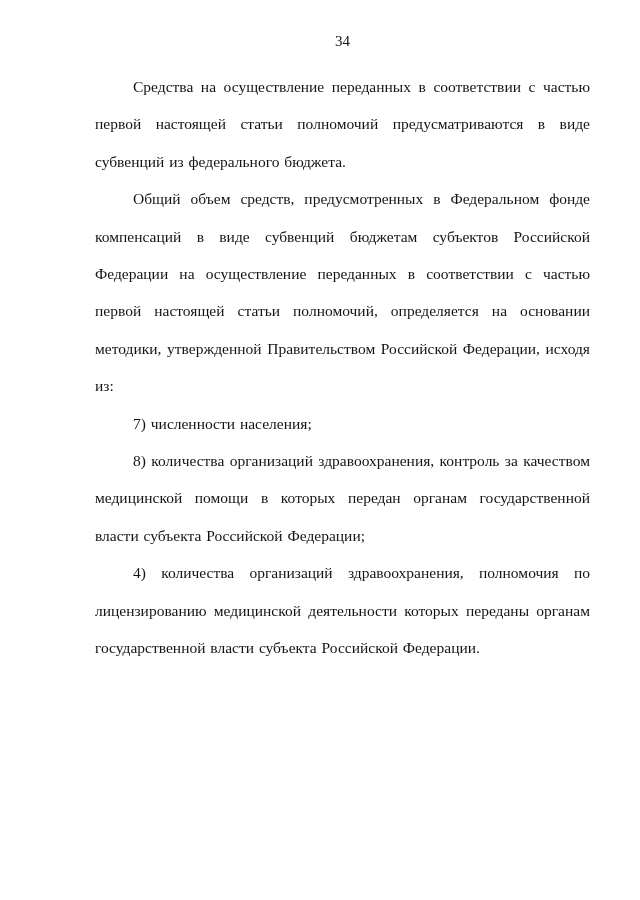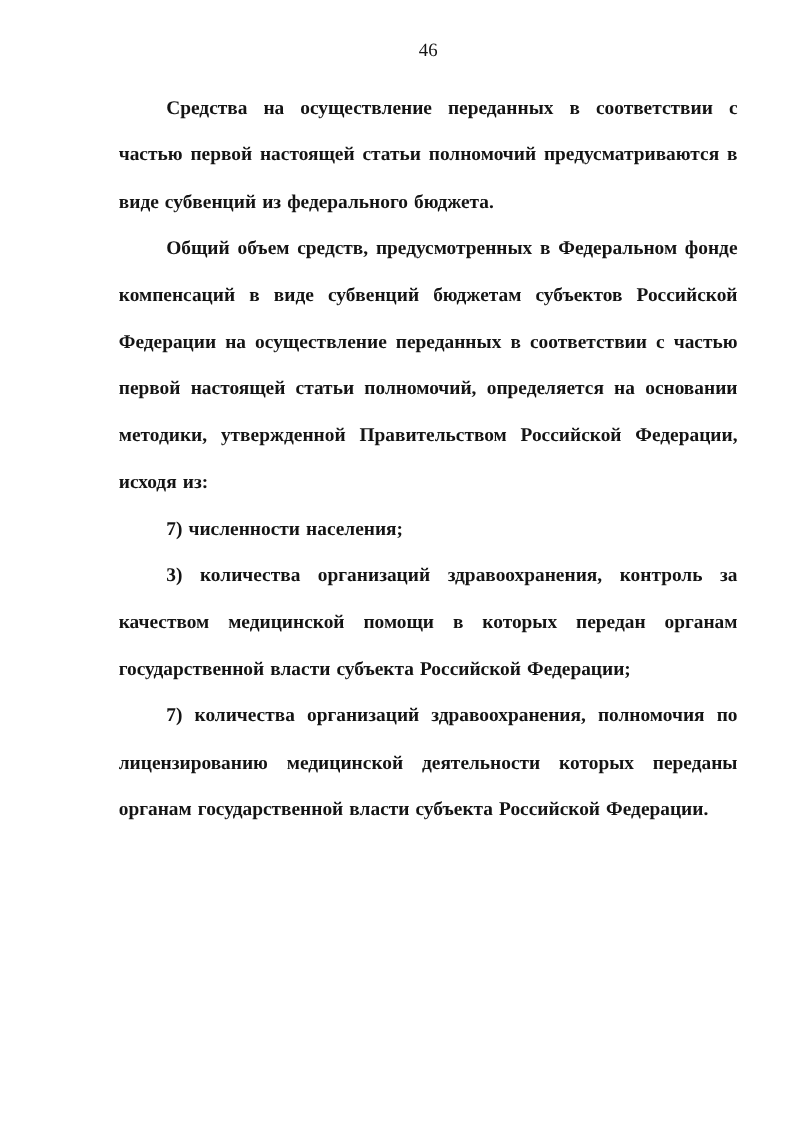--- a/index.html
+++ b/index.html
@@ -24,28 +24,27 @@
     line-height: 20px;
     margin: 0 0 17px 0;
   }
   .content p {
     margin: 0;
     font-size: 15.5px;
     line-height: 37.4px;
     text-align: justify;
     text-indent: 38px;
     word-spacing: 1px;
-    font-weight: bold;
   }
 </style>
 </head>
 <body>
 
 <div class="page">
-  <div class="page-number">46</div>
+  <div class="page-number">34</div>
   <div class="content">
     <p>Средства на осуществление переданных в соответствии с частью первой настоящей статьи полномочий предусматриваются в виде субвенций из федерального бюджета.</p>
     <p>Общий объем средств, предусмотренных в Федеральном фонде компенсаций в виде субвенций бюджетам субъектов Российской Федерации на осуществление переданных в соответствии с частью первой настоящей статьи полномочий, определяется на основании методики, утвержденной Правительством Российской Федерации, исходя из:</p>
     <p>7) численности населения;</p>
-    <p>3) количества организаций здравоохранения, контроль за качеством медицинской помощи в которых передан органам государственной власти субъекта Российской Федерации;</p>
-    <p>7) количества организаций здравоохранения, полномочия по лицензированию медицинской деятельности которых переданы органам государственной власти субъекта Российской Федерации.</p>
+    <p>8) количества организаций здравоохранения, контроль за качеством медицинской помощи в которых передан органам государственной власти субъекта Российской Федерации;</p>
+    <p>4) количества организаций здравоохранения, полномочия по лицензированию медицинской деятельности которых переданы органам государственной власти субъекта Российской Федерации.</p>
   </div>
 </div>
 
 </body></html>

